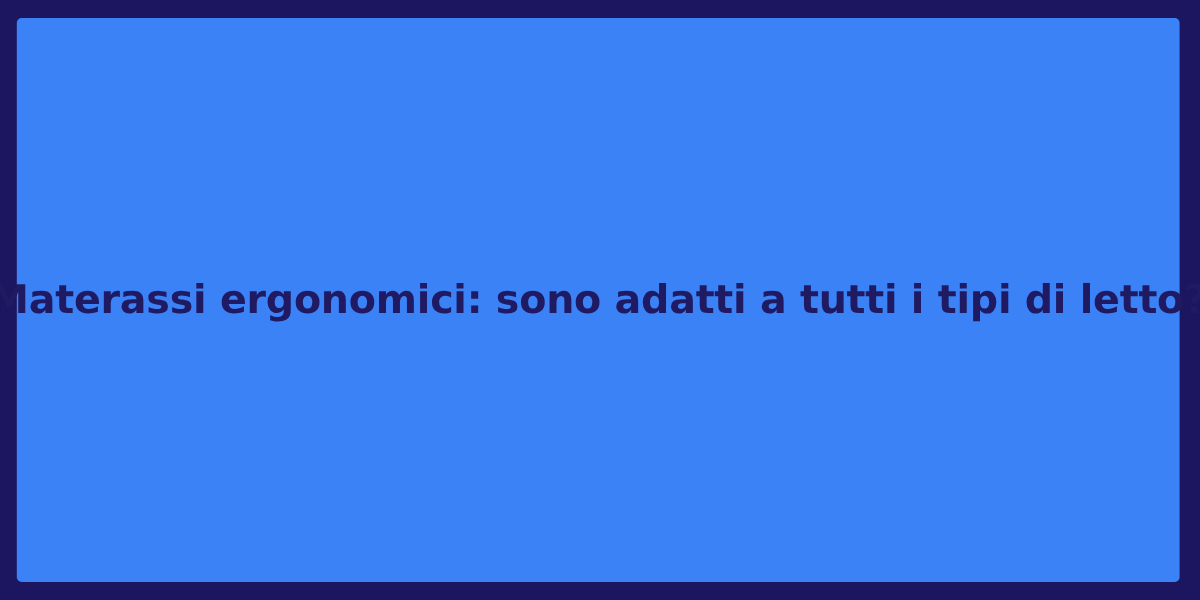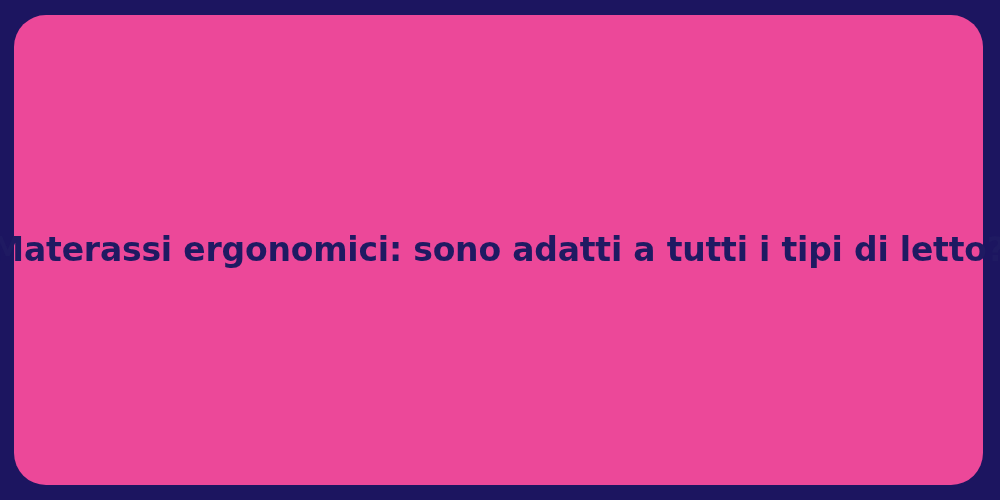--- a/index.html
+++ b/index.html
@@ -20,22 +20,22 @@
     width: 1000px;
     height: 500px;
     background: #1c1560;
     padding: 15px 17px 15px 14px;
   }
 
   #banner-panel {
     box-sizing: border-box;
     width: 100%;
     height: 100%;
-    background: #ec4899;
-    border-radius: 32px;
+    background: #3b82f6;
+    border-radius: 4px;
     display: flex;
     align-items: center;
     justify-content: center;
     text-align: center;
     padding: 0 40px;
   }
 
   #banner-heading {
     margin: 0;
     color: #1f1a62;

